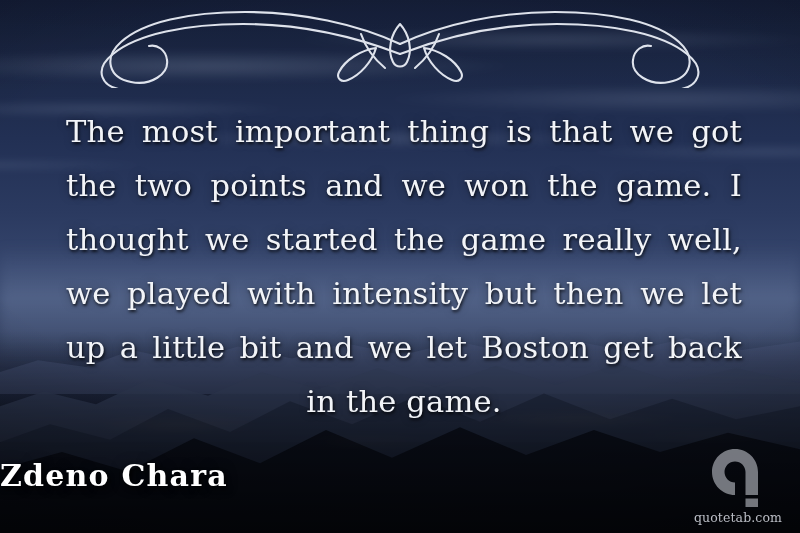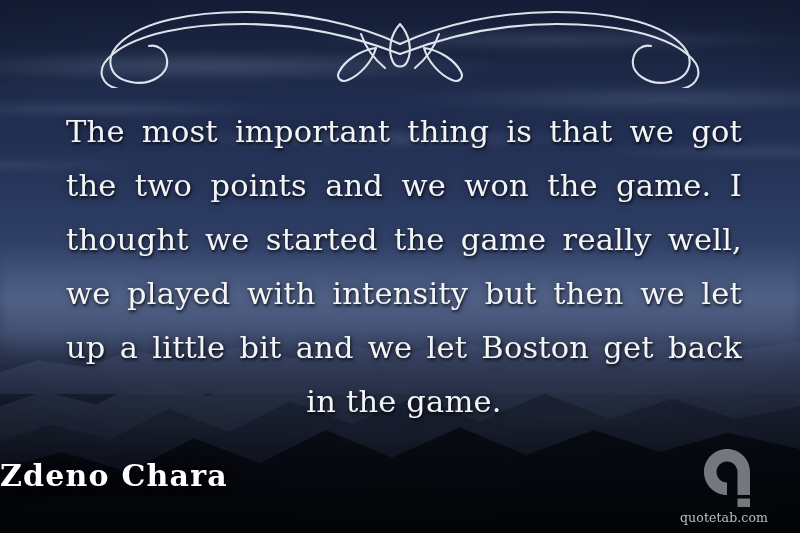--- a/index.html
+++ b/index.html
@@ -151,24 +151,24 @@
     font-weight: 700;
     font-size: 30px;
     letter-spacing: 1.2px;
     color: #ffffff;
     text-shadow: 2px 3px 5px rgba(0,0,0,.85), 0 0 12px rgba(0,0,0,.5);
   }
 
   
   .watermark {
     position: absolute;
-    right: 20px;
+    right: 12px;
     bottom: 8px;
     width: 100px;
-    text-align: left;
+    text-align: center;
   }
   .wm-mark {
     width: 100px;
     height: 62px;
     display: flex;
     align-items: center;
     justify-content: center;
   }
   .wm-mark svg { display: block; }
   .wm-text {

